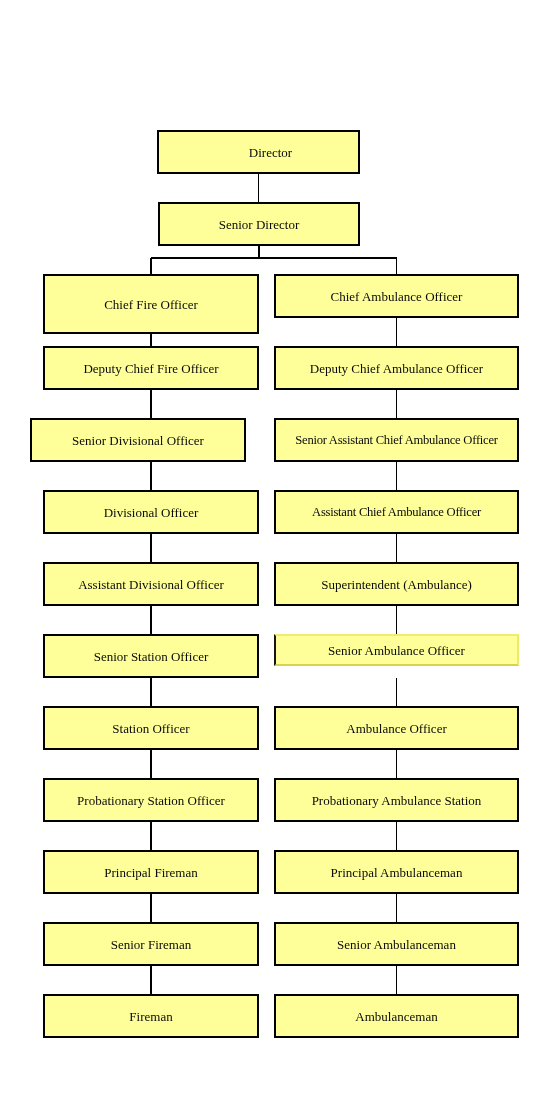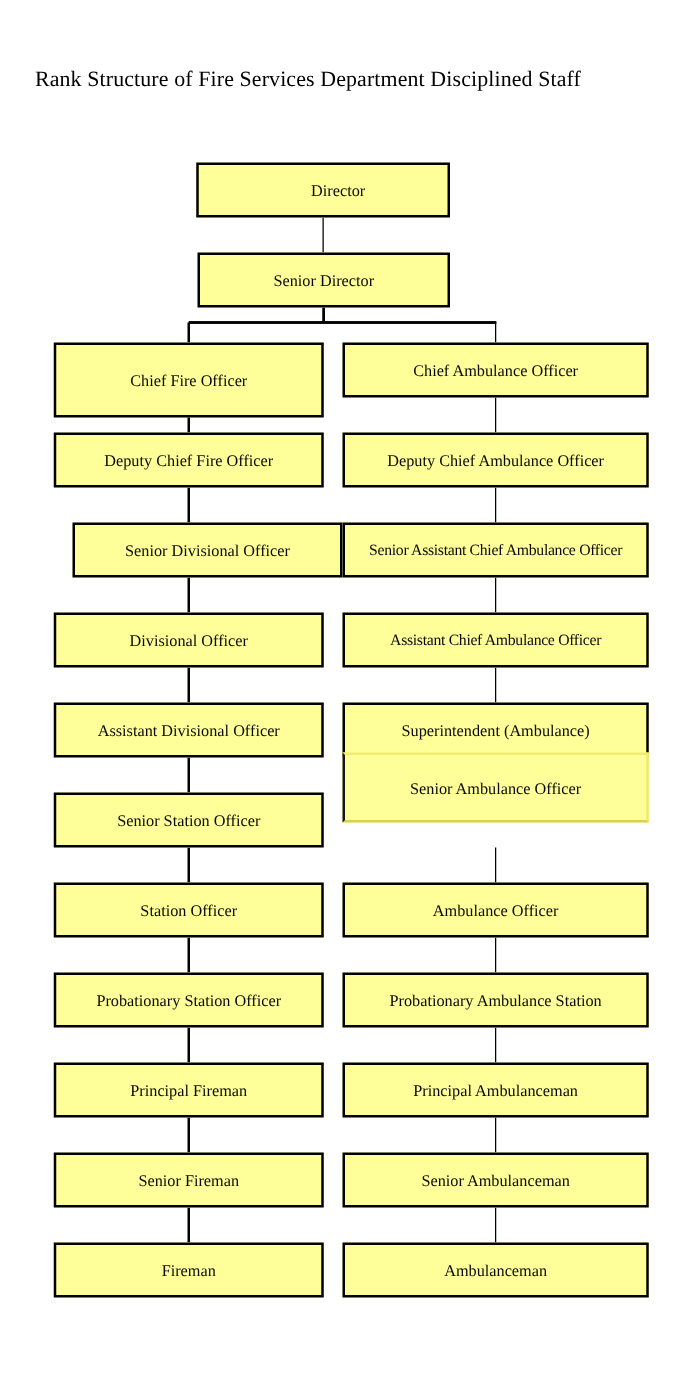--- a/index.html
+++ b/index.html
@@ -85,21 +85,20 @@
   .node.tight .node-label {
     font-size: 12.6px;
     letter-spacing: -0.25px;
   }
 </style>
 </head>
 <body>
 
 <div id="chart-canvas">
 
-  <div class="chart-title">Rank Structure of Fire Services Department Disciplined Staff</div>
 
   <div id="connector-layer">
       <div class="conn-v" style="left: 257.7px; top: 174px; height: 28px;"></div>
       <div class="conn-v" style="left: 258.2px; top: 246px; height: 12px;"></div>
       <div class="conn-h" style="left: 151px; top: 257.2px; width: 245.5px;"></div>
       <div class="conn-v" style="left: 150.2px; top: 258px; height: 16px;"></div>
       <div class="conn-v" style="left: 258.2px; top: 246px; height: 12px;"></div>
       <div class="conn-h" style="left: 151px; top: 257.2px; width: 245.5px;"></div>
       <div class="conn-v" style="left: 395.7px; top: 258px; height: 16px;"></div>
       <div class="conn-v" style="left: 150.2px; top: 318px; height: 28px;"></div>
@@ -130,21 +129,21 @@
       </div>
       <div class="node" style="left: 158px; top: 202px; width: 202px; height: 44px;">
         <span class="node-label">Senior Director</span>
       </div>
       <div class="node" style="left: 43px; top: 274px; width: 216px; height: 60px;">
         <span class="node-label">Chief Fire Officer</span>
       </div>
       <div class="node" style="left: 43px; top: 346px; width: 216px; height: 44px;">
         <span class="node-label">Deputy Chief Fire Officer</span>
       </div>
-      <div class="node" style="left: 58px; top: 418px; width: 216px; height: 44px;">
+      <div class="node" style="left: 30px; top: 418px; width: 216px; height: 44px;">
         <span class="node-label">Senior Divisional Officer</span>
       </div>
       <div class="node" style="left: 43px; top: 490px; width: 216px; height: 44px;">
         <span class="node-label">Divisional Officer</span>
       </div>
       <div class="node" style="left: 43px; top: 562px; width: 216px; height: 44px;">
         <span class="node-label">Assistant Divisional Officer</span>
       </div>
       <div class="node" style="left: 43px; top: 634px; width: 216px; height: 44px;">
         <span class="node-label">Senior Station Officer</span>
@@ -172,21 +171,21 @@
       </div>
       <div class="node tight" style="left: 274px; top: 418px; width: 245px; height: 44px;">
         <span class="node-label">Senior Assistant Chief Ambulance Officer</span>
       </div>
       <div class="node tight" style="left: 274px; top: 490px; width: 245px; height: 44px;">
         <span class="node-label">Assistant Chief Ambulance Officer</span>
       </div>
       <div class="node" style="left: 274px; top: 562px; width: 245px; height: 44px;">
         <span class="node-label">Superintendent (Ambulance)</span>
       </div>
-      <div class="node is-highlighted" style="left: 274px; top: 602px; width: 245px; height: 56px;">
+      <div class="node is-highlighted" style="left: 274px; top: 634px; width: 245px; height: 32px;">
         <span class="node-label">Senior Ambulance Officer</span>
       </div>
       <div class="node" style="left: 274px; top: 706px; width: 245px; height: 44px;">
         <span class="node-label">Ambulance Officer</span>
       </div>
       <div class="node" style="left: 274px; top: 778px; width: 245px; height: 44px;">
         <span class="node-label">Probationary Ambulance Station</span>
       </div>
       <div class="node" style="left: 274px; top: 850px; width: 245px; height: 44px;">
         <span class="node-label">Principal Ambulanceman</span>

